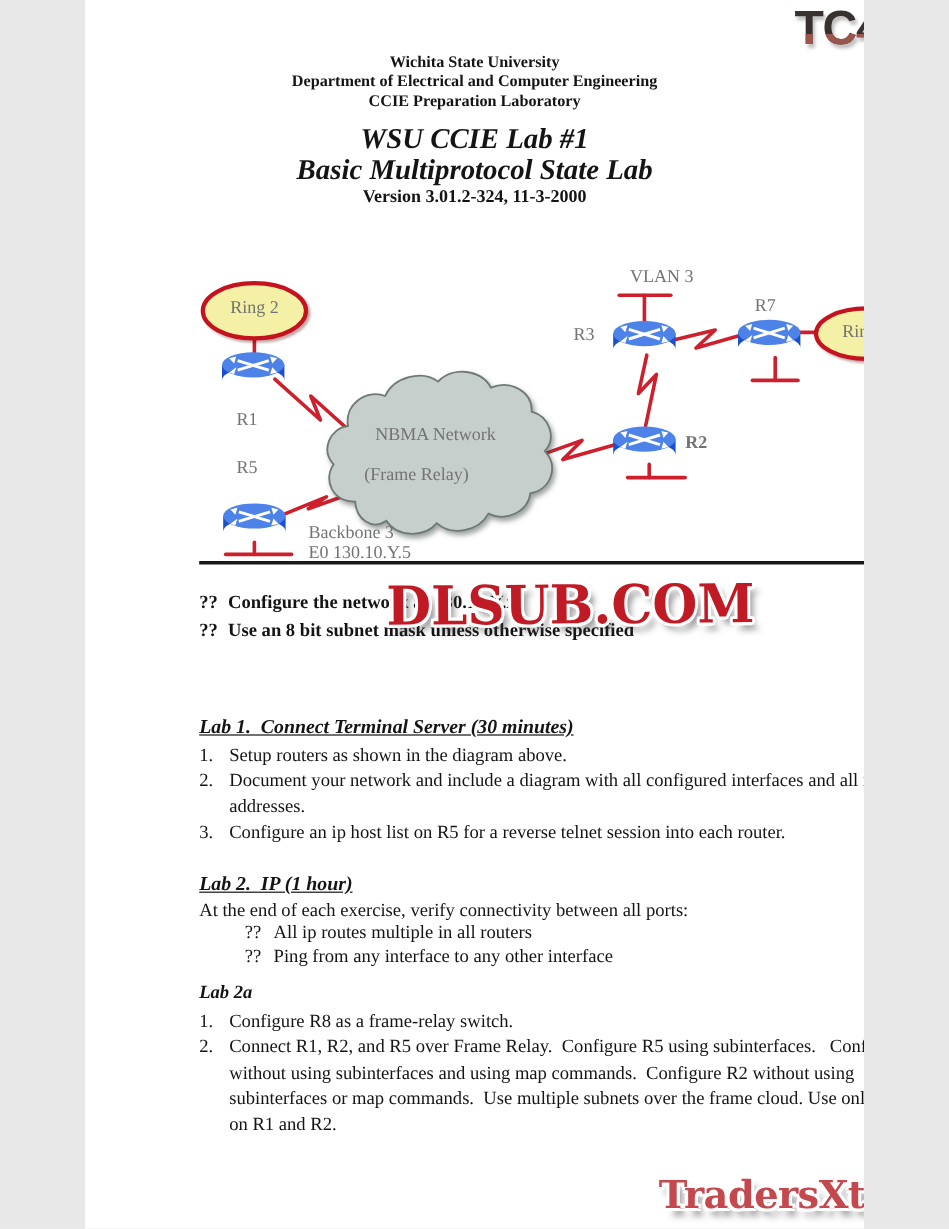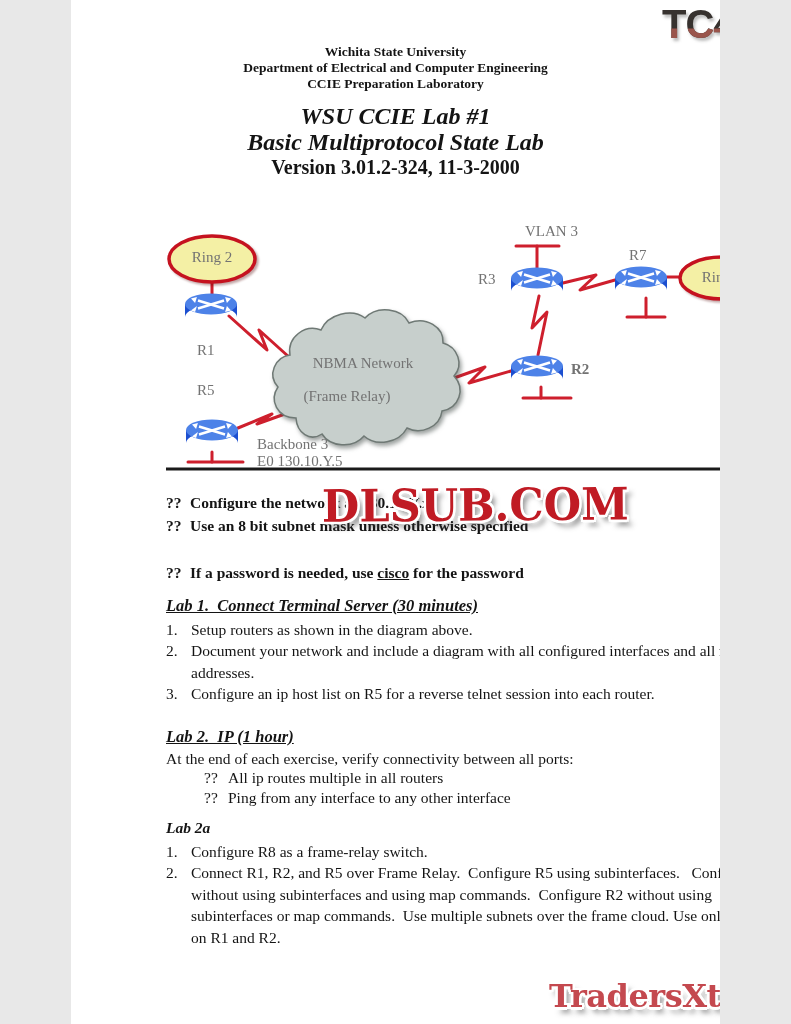--- a/index.html
+++ b/index.html
@@ -34,21 +34,21 @@
     transform:scaleY(1.04) rotate(-0.4deg);
   }
   .traders{
     top:977px; left:478px; z-index:6;
     font-size:32px; line-height:38px; letter-spacing:-0.5px; color:#c4494f;
   }
 
   
   .h-org{font-weight:bold; font-size:13.5px; line-height:16px;}
   .h-title{font-weight:bold; font-size:24px; line-height:26px;font-style:italic;}
-  .h-version{font-weight:bold; font-size:20px;}
+  .h-version{font-weight:bold; font-size:15px;}
 
   
   .diagram{ top:220px; left:0; width:791px; height:255px;}
   .diagram svg{position:absolute; left:0; top:0;}
   .dlabel{ position:absolute; font-size:15px; line-height:17px; color:#737373;}
   .dlabel.c{text-align:center;}
   .link{ stroke:var(--link,#ce1f2d); stroke-width:3; fill:none;
          stroke-linecap:round; stroke-linejoin:round;}
 
   
@@ -163,23 +163,20 @@
   </div>
 
   <div class="abs outline-red dlsub">DLSUB.COM</div>
 
   <div class="abs req" style="top:493px">
     <span class="qm">??</span><span>Configure the network as 130.10.Y.x</span>
   </div>
   <div class="abs req" style="top:516px">
     <span class="qm">??</span><span>Use an 8 bit subnet mask unless otherwise specified</span>
   </div>
-  <div class="abs req" style="top:563px">
-    <span class="qm">??</span><span><span>If a password is needed, use </span><span class="u">cisco</span><span> for the password</span></span>
-  </div>
 
   <div class="abs labhead pre" style="top:596px">Lab 1.  Connect Terminal Server (30 minutes)</div>
   <div class="abs numrow bodyline" style="top:619px">
     <span class="num">1.</span>
     <span class="txt">Setup routers as shown in the diagram above.</span>
   </div>
   <div class="abs numrow bodyline" style="top:640px">
     <span class="num">2.</span>
     <span class="txt">Document your network and include a diagram with all configured interfaces and all network addresses.</span>
   </div>

